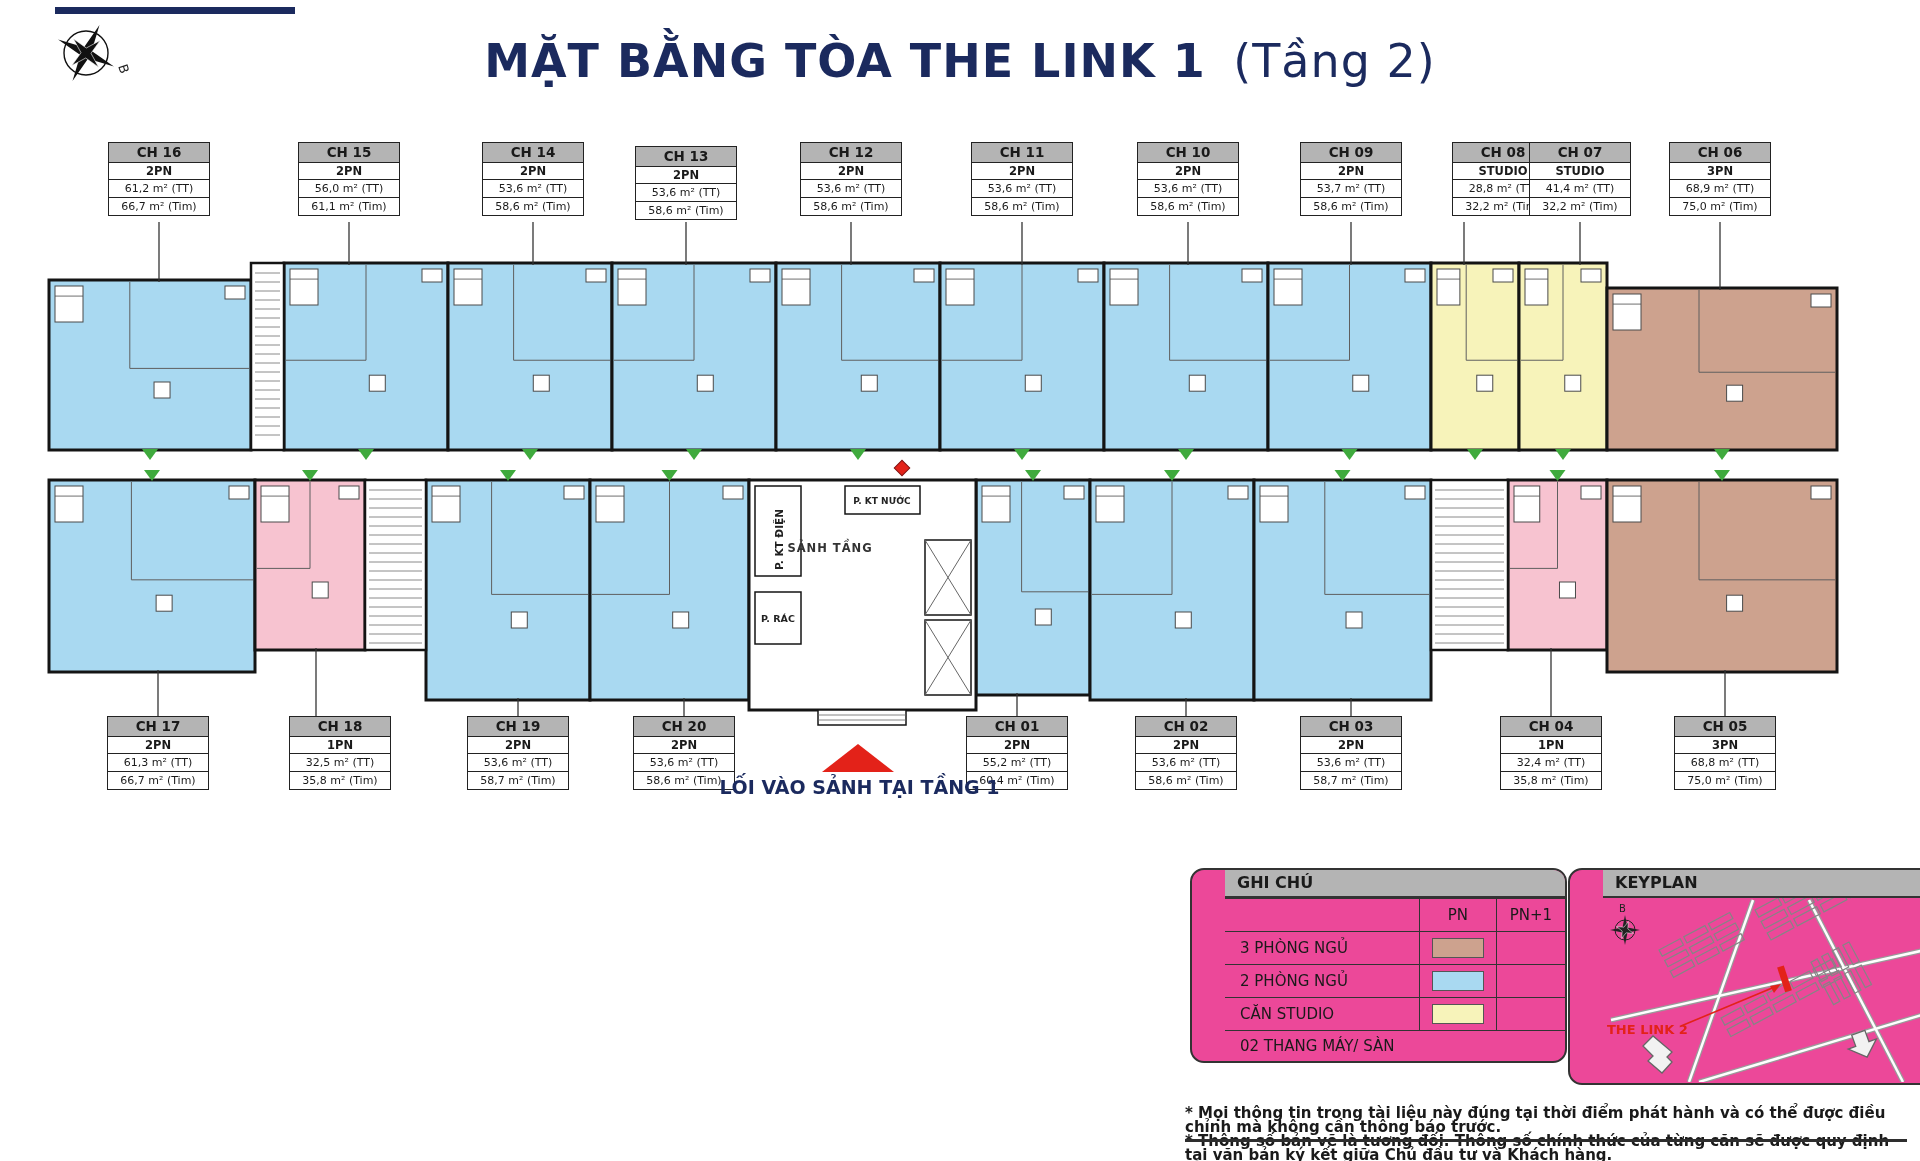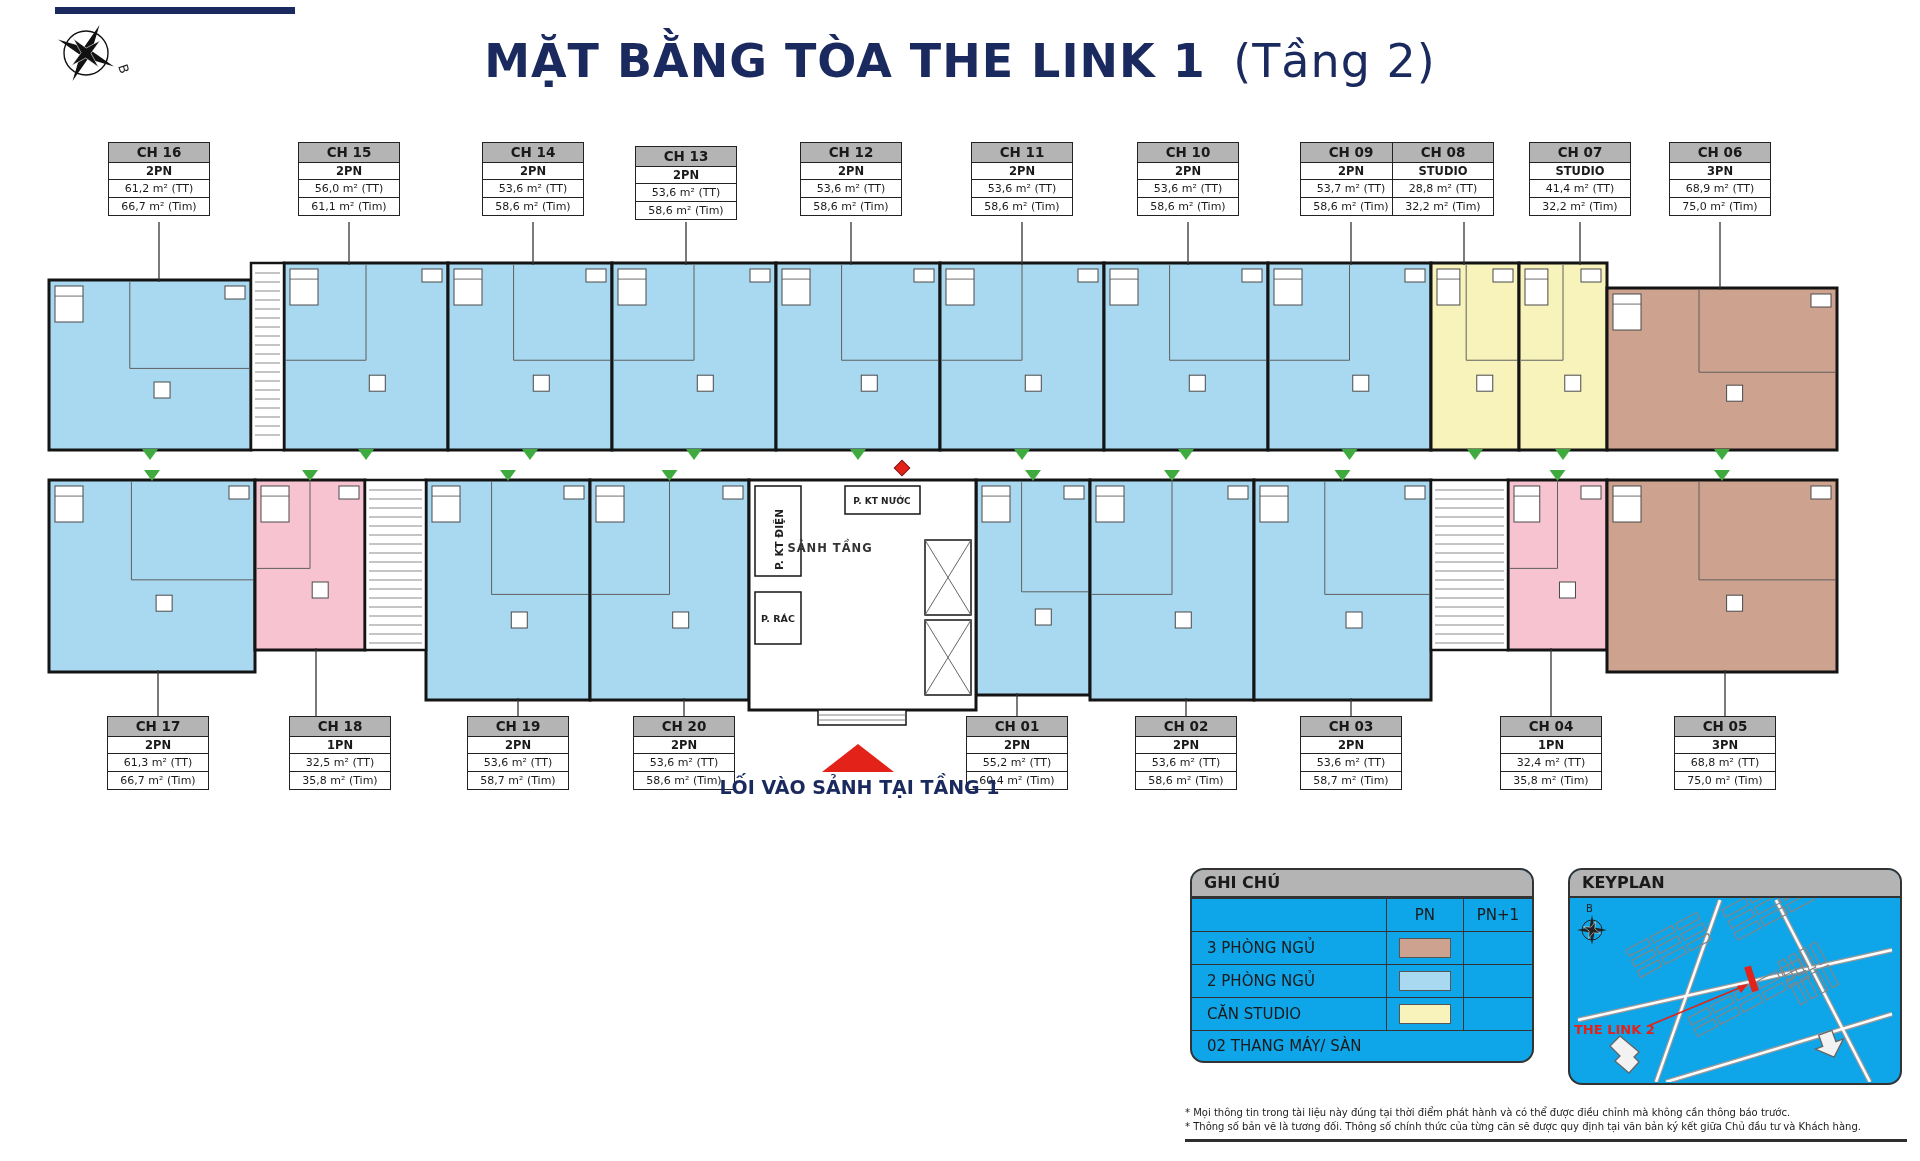--- a/index.html
+++ b/index.html
@@ -22,41 +22,41 @@
            height:16px;line-height:16px;background:#fff;}
   .ul-tt,.ul-tim{border:1.5px solid #222;border-top:none;font-size:11px;height:17px;
            line-height:17px;background:#fff;white-space:nowrap;}
 
   .entrance-arrow{position:absolute;left:822px;top:744px;width:0;height:0;z-index:3;
       border-left:36px solid transparent;border-right:36px solid transparent;
       border-bottom:28px solid #e32219;}
   .entrance-label{position:absolute;left:712px;top:776px;width:295px;text-align:center;
       font-weight:bold;font-size:19px;color:#1b2a5e;z-index:3;white-space:nowrap;}
 
-  .panel{position:absolute;background:#0ea5e9;border:2px solid #333;border-radius:14px;
-         overflow:hidden;z-index:3;}
+  .panel{position:absolute;background:#ec4899;border:2px solid #333;border-radius:14px;
+         overflow:hidden;z-index:3;padding-left:33px;}
   .panel-head{background:#b4b4b4;border-bottom:2px solid #333;height:26px;line-height:26px;
          font-weight:bold;font-size:16px;padding-left:12px;}
   .legend{left:1190px;top:868px;width:340px;}
   .lg-table{border-collapse:collapse;width:100%;}
   .lg-table td{border:1.5px solid #333;height:30px;font-size:15px;}
   .lg-table tr td:first-child{border-left:none;}
   .lg-table tr td:last-child{border-right:none;}
   .lg-label{width:188px;text-align:left;padding-left:15px;}
   .lg-pn{width:76px;text-align:center;}
   .lg-pn1{width:68px;text-align:center;}
   .lg-colhead{text-align:center;font-size:15px;}
   .swatch{display:inline-block;width:50px;height:18px;border:1px solid #555;vertical-align:middle;}
   .lg-foot{height:30px;line-height:30px;font-size:15px;padding-left:15px;}
 
   .keyplan{left:1568px;top:868px;width:330px;height:213px;}
   .keyplan-body{position:relative;width:326px;height:184px;}
 
-  .notes{position:absolute;left:1185px;top:1106px;width:730px;font-size:10px;
-         line-height:14px;color:#1a1a1a;z-index:3;}
+  .notes{position:absolute;left:1185px;top:1106px;width:730px;font-size:15px;
+         line-height:14px;color:#1a1a1a;z-index:3;font-weight:bold;}
   .notes-rule{position:absolute;left:1185px;top:1139px;width:722px;height:3px;
          background:#2e2e2e;z-index:3;}
 </style>
 </head>
 <body>
 
 <div class="page">
 
   <div class="accent-bar"></div>
 
@@ -430,21 +430,21 @@
     <div class="ul-type">2PN</div>
     <div class="ul-tt">53,6 m² (TT)</div>
     <div class="ul-tim">58,6 m² (Tim)</div>
   </div>
       <div class="unit-label" style="left: 1300px; top: 142px;">
     <div class="ul-name">CH 09</div>
     <div class="ul-type">2PN</div>
     <div class="ul-tt">53,7 m² (TT)</div>
     <div class="ul-tim">58,6 m² (Tim)</div>
   </div>
-      <div class="unit-label" style="left: 1392px; top: 142px;">
+      <div class="unit-label" style="left: 1452px; top: 142px;">
     <div class="ul-name">CH 08</div>
     <div class="ul-type">STUDIO</div>
     <div class="ul-tt">28,8 m² (TT)</div>
     <div class="ul-tim">32,2 m² (Tim)</div>
   </div>
       <div class="unit-label" style="left: 1529px; top: 142px;">
     <div class="ul-name">CH 07</div>
     <div class="ul-type">STUDIO</div>
     <div class="ul-tt">41,4 m² (TT)</div>
     <div class="ul-tim">32,2 m² (Tim)</div>

